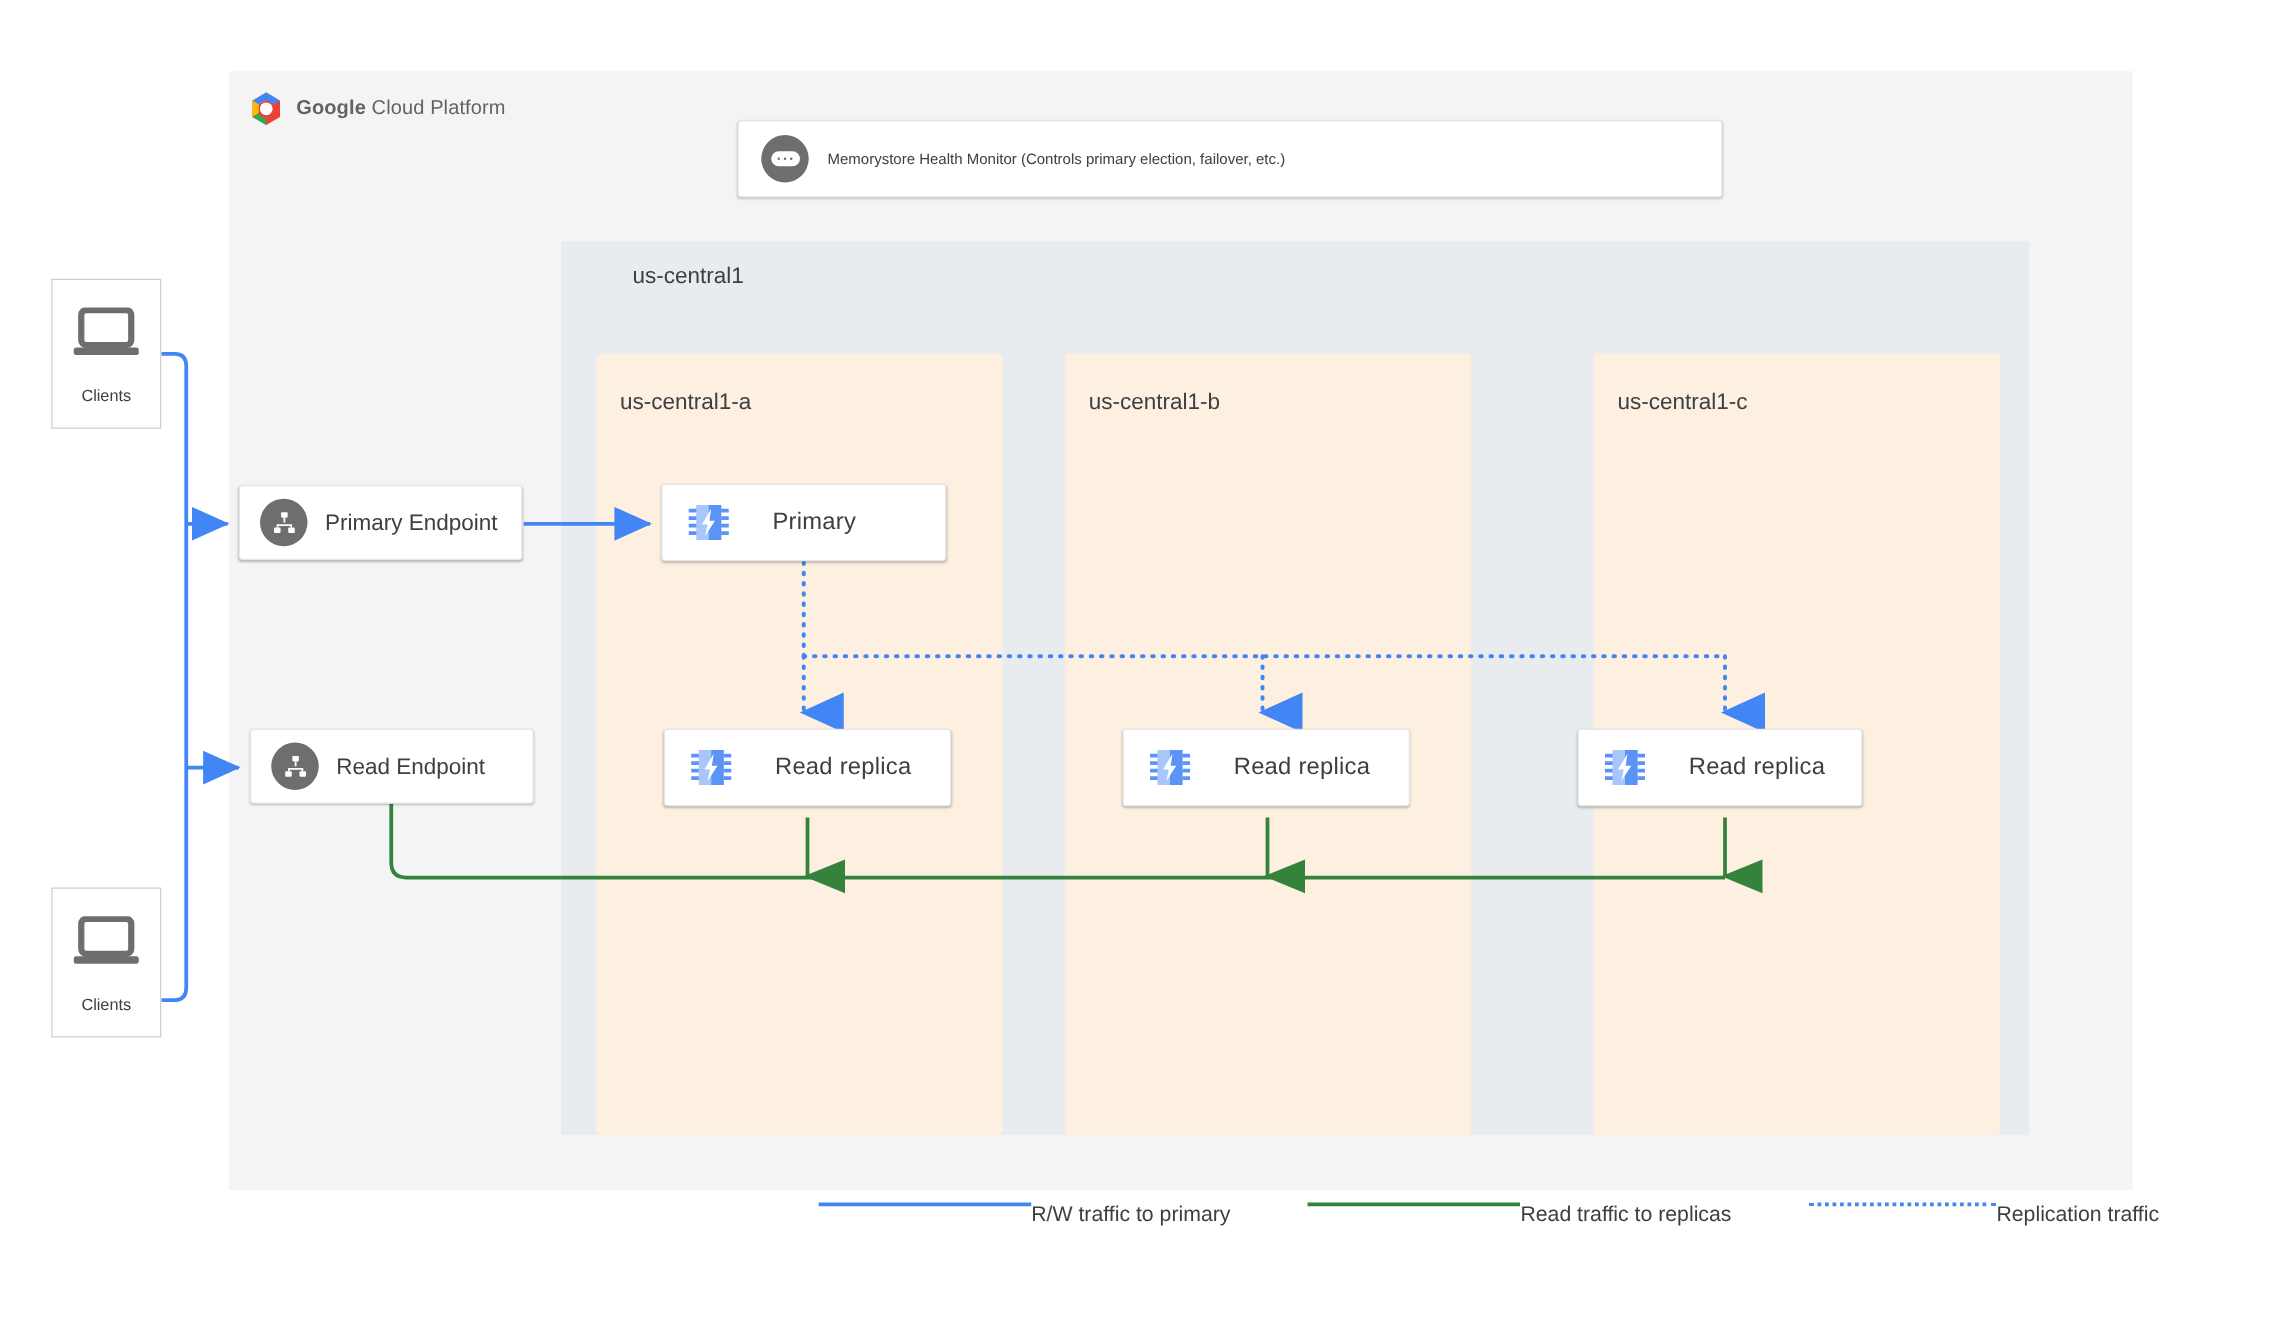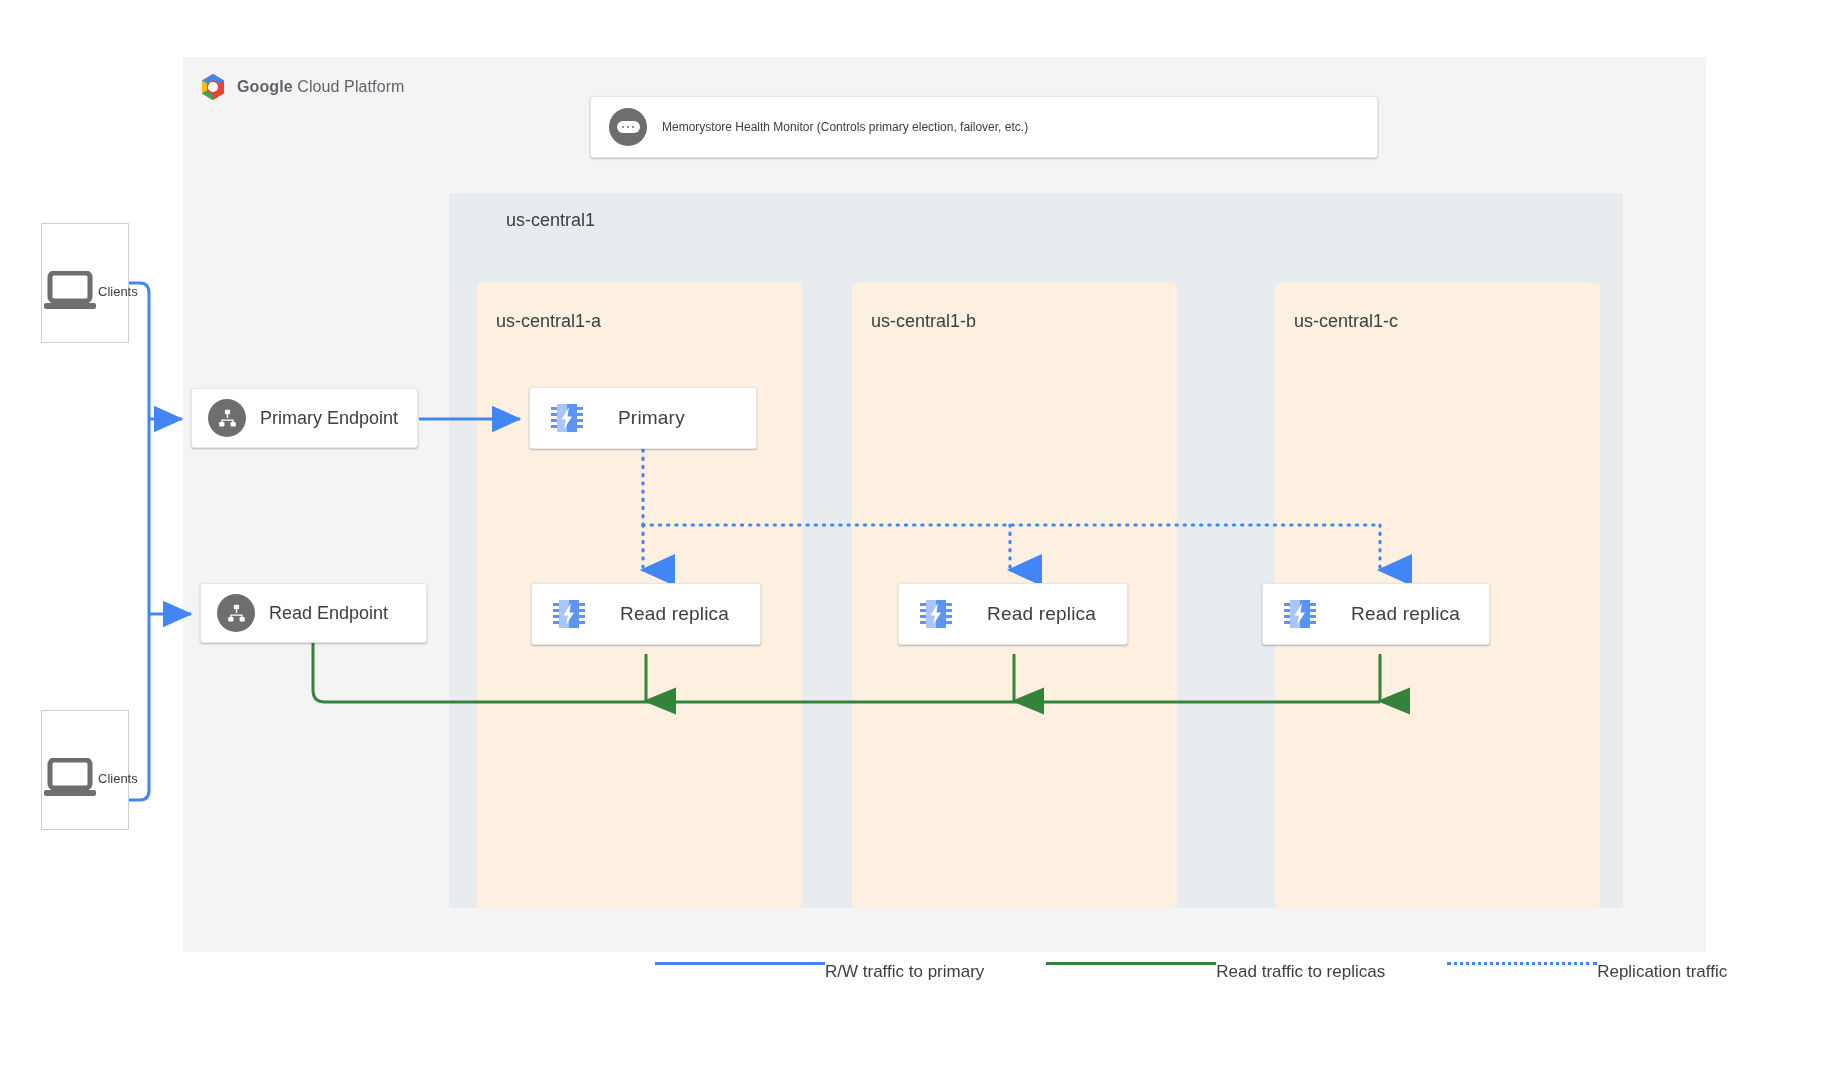--- a/index.html
+++ b/index.html
@@ -58,21 +58,21 @@
   #replica-a{left:531px;top:583px;width:230px;}
   #replica-b{left:898px;top:583px;width:230px;}
   #replica-c{left:1262px;top:583px;width:228px;}
 
   
   .chip{width:38px;height:38px;position:relative;flex:none;}
 
   
   .client{position:absolute;width:88px;height:120px;background:#fff;
           border:1px solid #cfcfcf;box-sizing:border-box;
-          display:flex;flex-direction:row;align-items:center;justify-content:flex-start;}
+          display:flex;flex-direction:column;align-items:center;justify-content:flex-start;}
   #client-top{left:41px;top:223px;}
   #client-bottom{left:41px;top:710px;}
   .laptop{margin-top:22px;}
   .client .clabel{font-size:13px;color:#3c4043;margin-top:16px;}
 
   
   #legend{position:absolute;left:655px;top:962px;display:flex;gap:62px;align-items:flex-start;}
   .leg{display:flex;flex-direction:row;align-items:flex-start;}
   .leg .bar{height:3px;width:170px;margin-bottom:14px;}
   .leg .bar.blue{background:#4285f4;}

